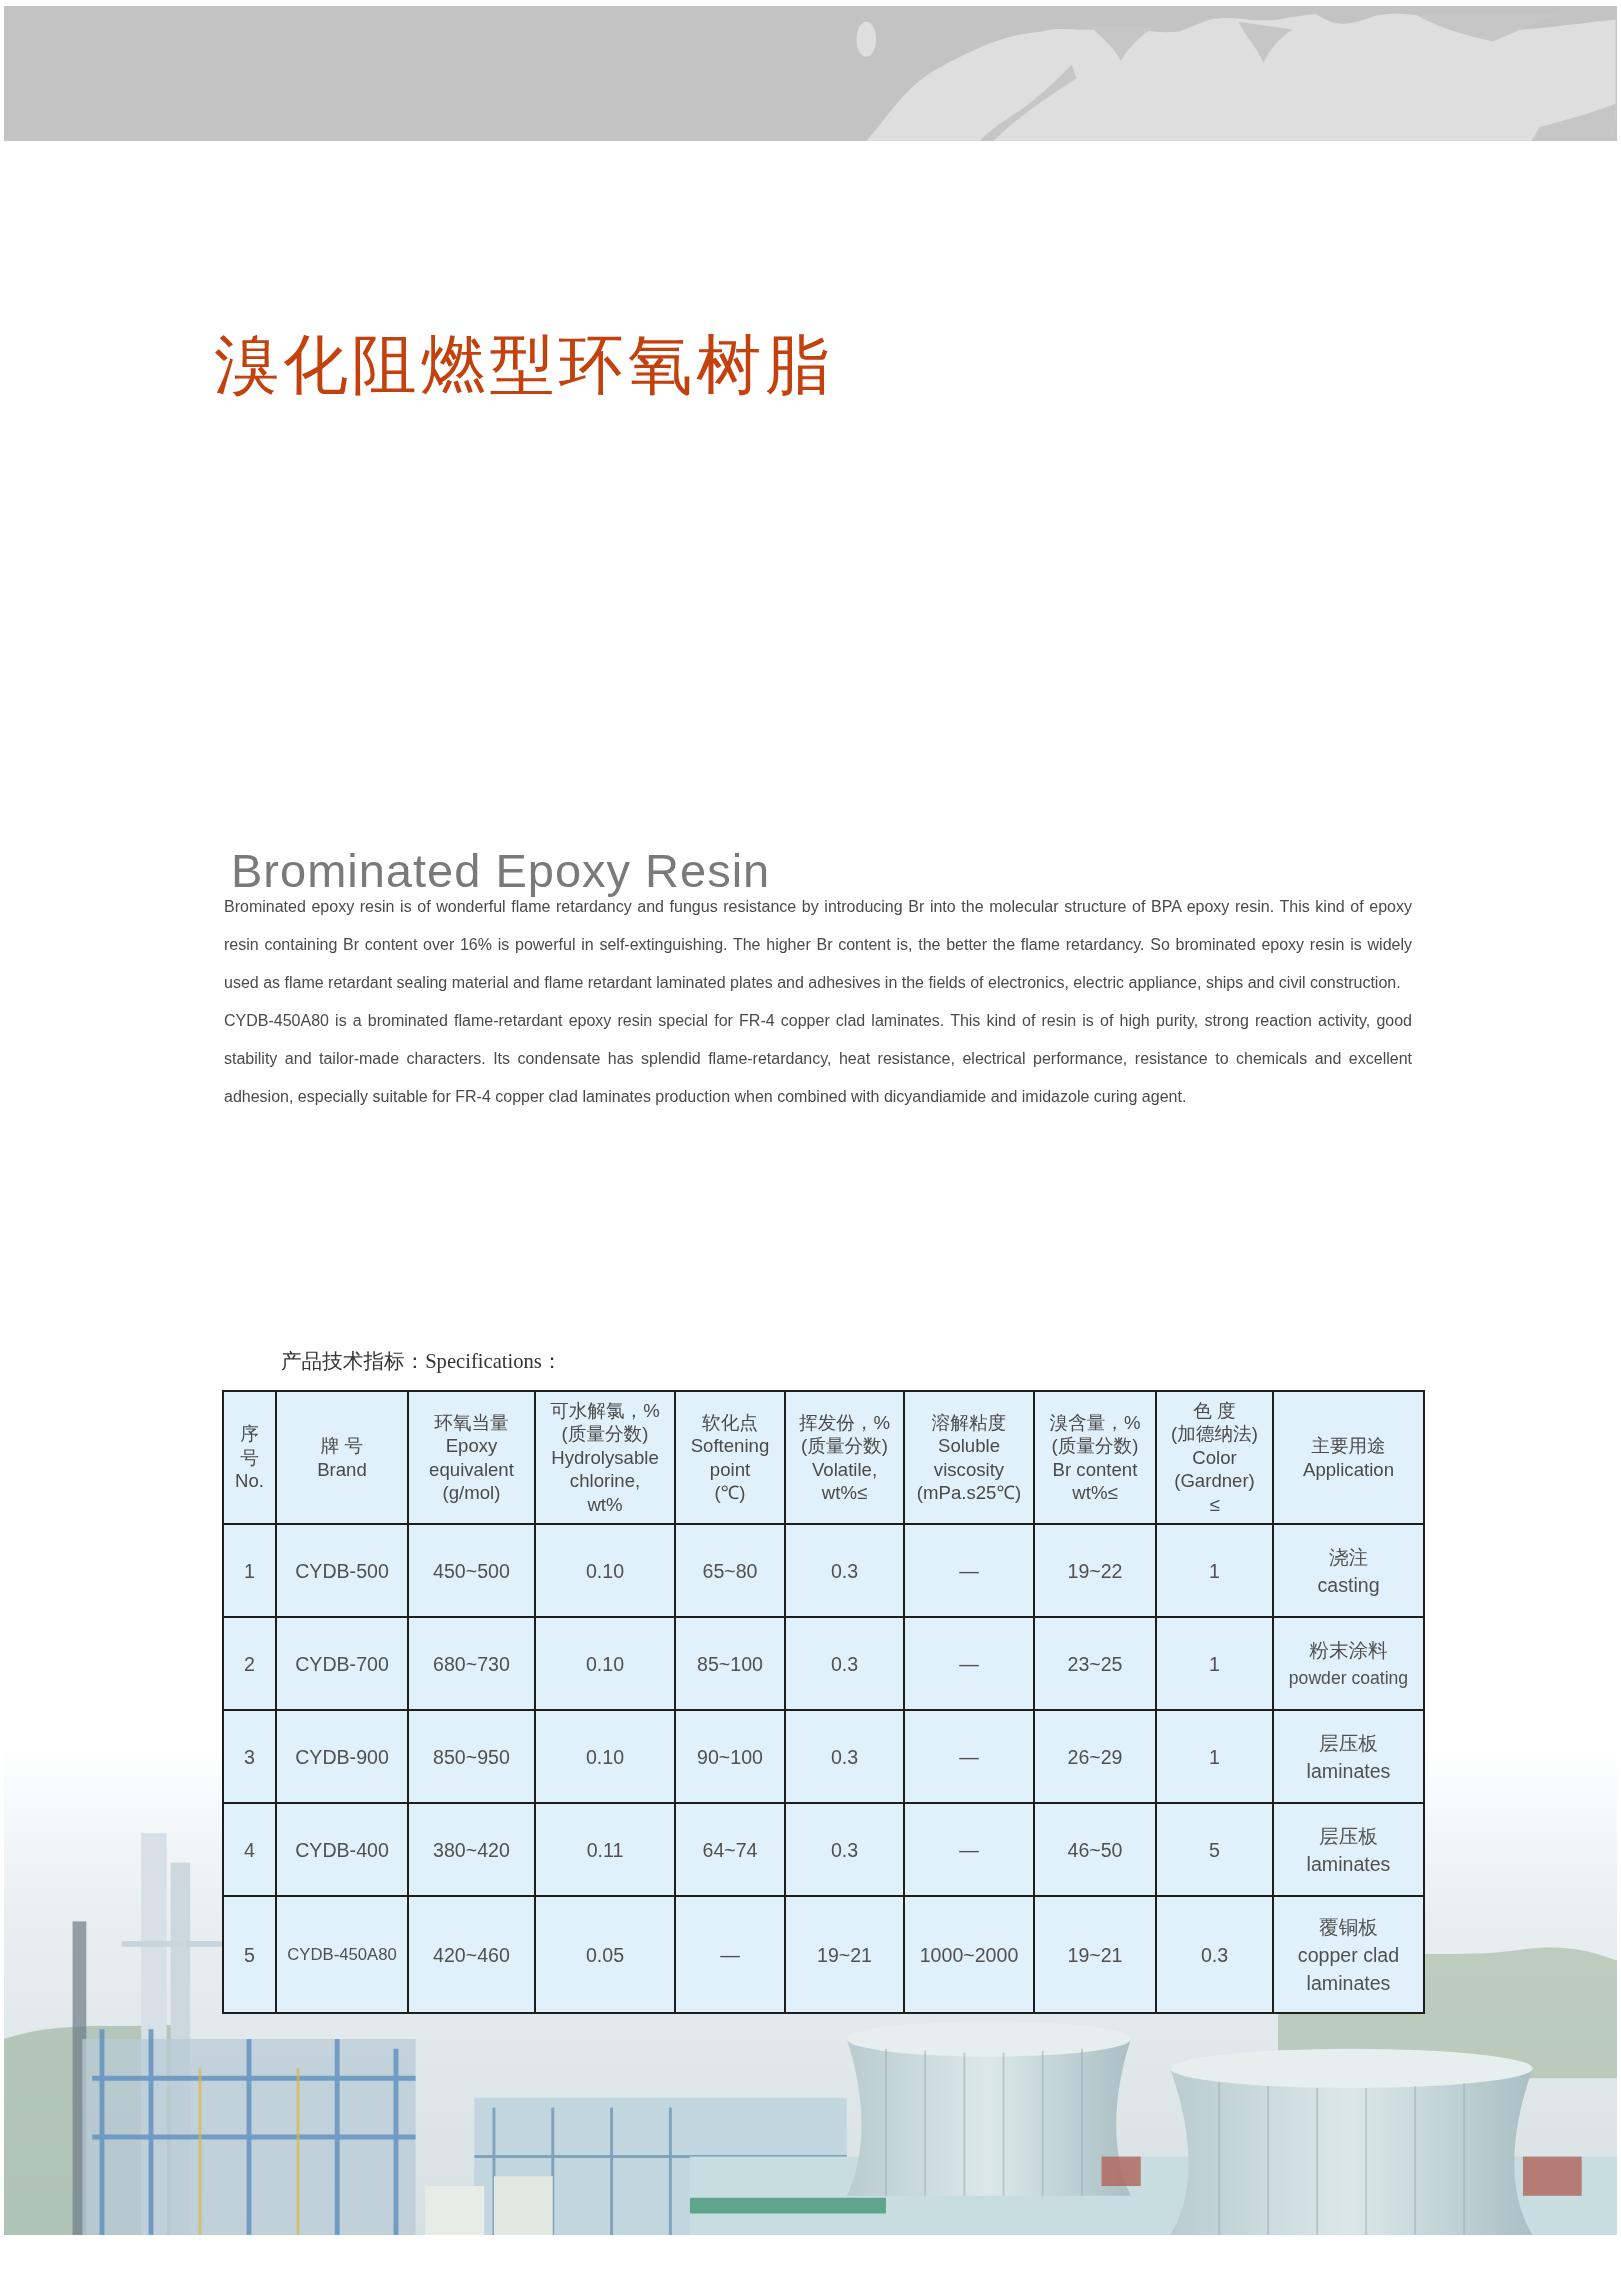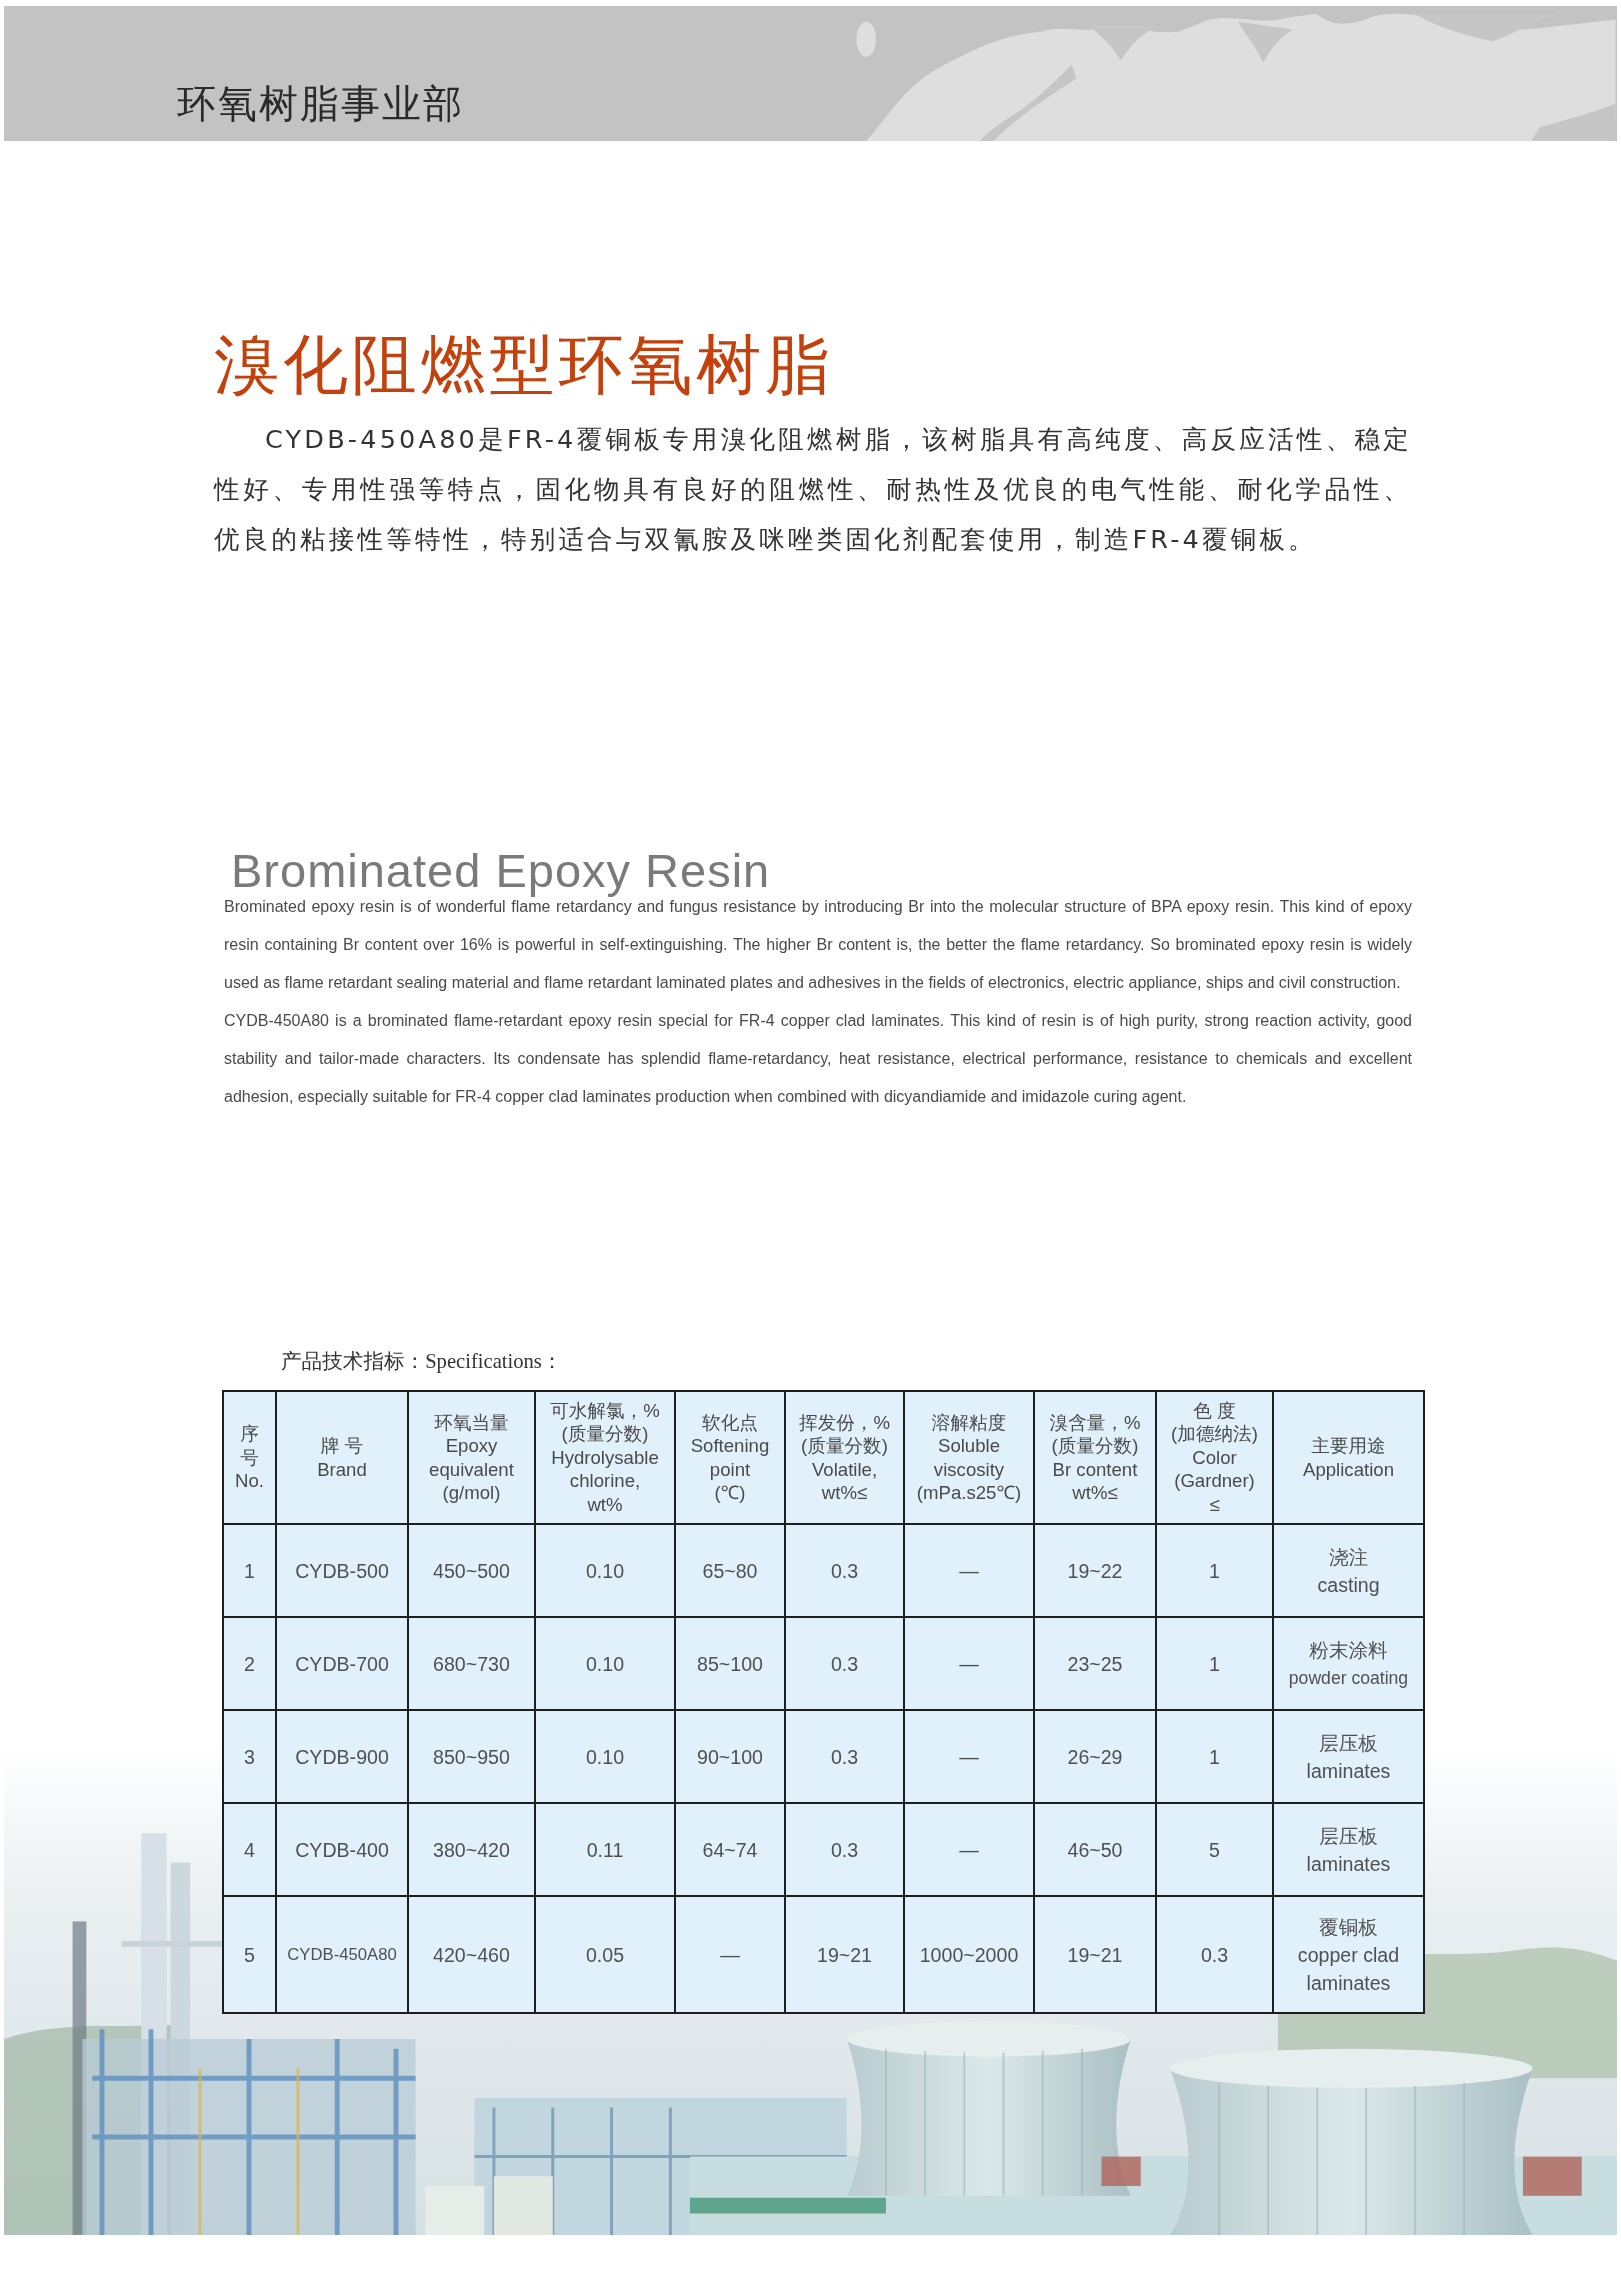--- a/index.html
+++ b/index.html
@@ -92,26 +92,24 @@
 <div class="banner">
   <svg class="map" width="1613" height="135" viewBox="0 0 1646 138">
     <path d="M880 138 C 905 110, 920 80, 960 60 C 1000 40, 1020 30, 1060 26 C 1080 20, 1100 28, 1130 22 C 1150 18, 1170 30, 1200 26 L 1230 14 C 1260 8, 1280 20, 1310 12 L 1340 8 C 1360 24, 1380 18, 1400 10 C 1430 4, 1460 12, 1500 20 C 1540 30, 1580 20, 1646 14 L 1646 118 C 1620 122, 1600 128, 1580 138 Z" fill="#dedede"></path>
     <path d="M1090 60 C 1070 80, 1050 100, 1020 118 C 1005 128, 1000 134, 996 138 L 1010 138 C 1030 118, 1060 96, 1095 74 Z" fill="#c6c6c6"></path>
     <path d="M1108 20 C 1118 30, 1132 40, 1140 56 C 1150 40, 1164 26, 1180 20 Z" fill="#c6c6c6"></path>
     <path d="M1260 16 C 1268 30, 1280 44, 1286 58 C 1292 46, 1300 34, 1316 24 Z" fill="#c6c6c6"></path>
     <path d="M1440 8 C 1460 20, 1490 30, 1520 36 C 1540 30, 1560 16, 1590 8 Z" fill="#c6c6c6"></path>
     <ellipse cx="880" cy="34" rx="10" ry="18" fill="#dedede"></ellipse>
     <path d="M1568 124 C 1590 118, 1620 110, 1646 100 L 1646 138 L 1560 138 Z" fill="#c6c6c6"></path>
   </svg>
-  <div class="banner-title">环氧树脂事业部</div>
 </div>
 
 <h1 class="cn-title" style="margin:0;">溴化阻燃型环氧树脂</h1>
 <div class="cn-body">
-  <p>CYDB-450A80是FR-4覆铜板专用溴化阻燃树脂，该树脂具有高纯度、高反应活性、稳定性好、专用性强等特点，固化物具有良好的阻燃性、耐热性及优良的电气性能、耐化学品性、优良的粘接性等特性，特别适合与双氰胺及咪唑类固化剂配套使用，制造FR-4覆铜板。</p>
 </div>
 
 <h2 class="en-title" style="margin:4px;font-weight:normal;">Brominated Epoxy Resin</h2>
 <div class="en-body">
   <p>Brominated epoxy resin is of wonderful flame retardancy and fungus resistance by introducing Br into the molecular structure of BPA epoxy resin.  This kind of epoxy resin containing Br content over 16% is powerful in self-extinguishing.  The higher Br content is, the better the flame retardancy.  So brominated epoxy resin is widely used as flame retardant sealing material and flame retardant laminated plates and adhesives in the fields of electronics, electric appliance, ships and civil construction.</p>
   <p>CYDB-450A80 is a brominated flame-retardant epoxy resin special for FR-4 copper clad laminates.  This kind of resin is of high purity, strong reaction activity, good stability and tailor-made characters.  Its condensate has splendid flame-retardancy, heat resistance, electrical performance, resistance to chemicals and excellent adhesion, especially suitable for FR-4 copper clad laminates production when combined with dicyandiamide and imidazole curing agent.</p>
 </div>
 
 <div class="photo">
   <svg width="1613" height="490" viewBox="0 0 1646 500">

